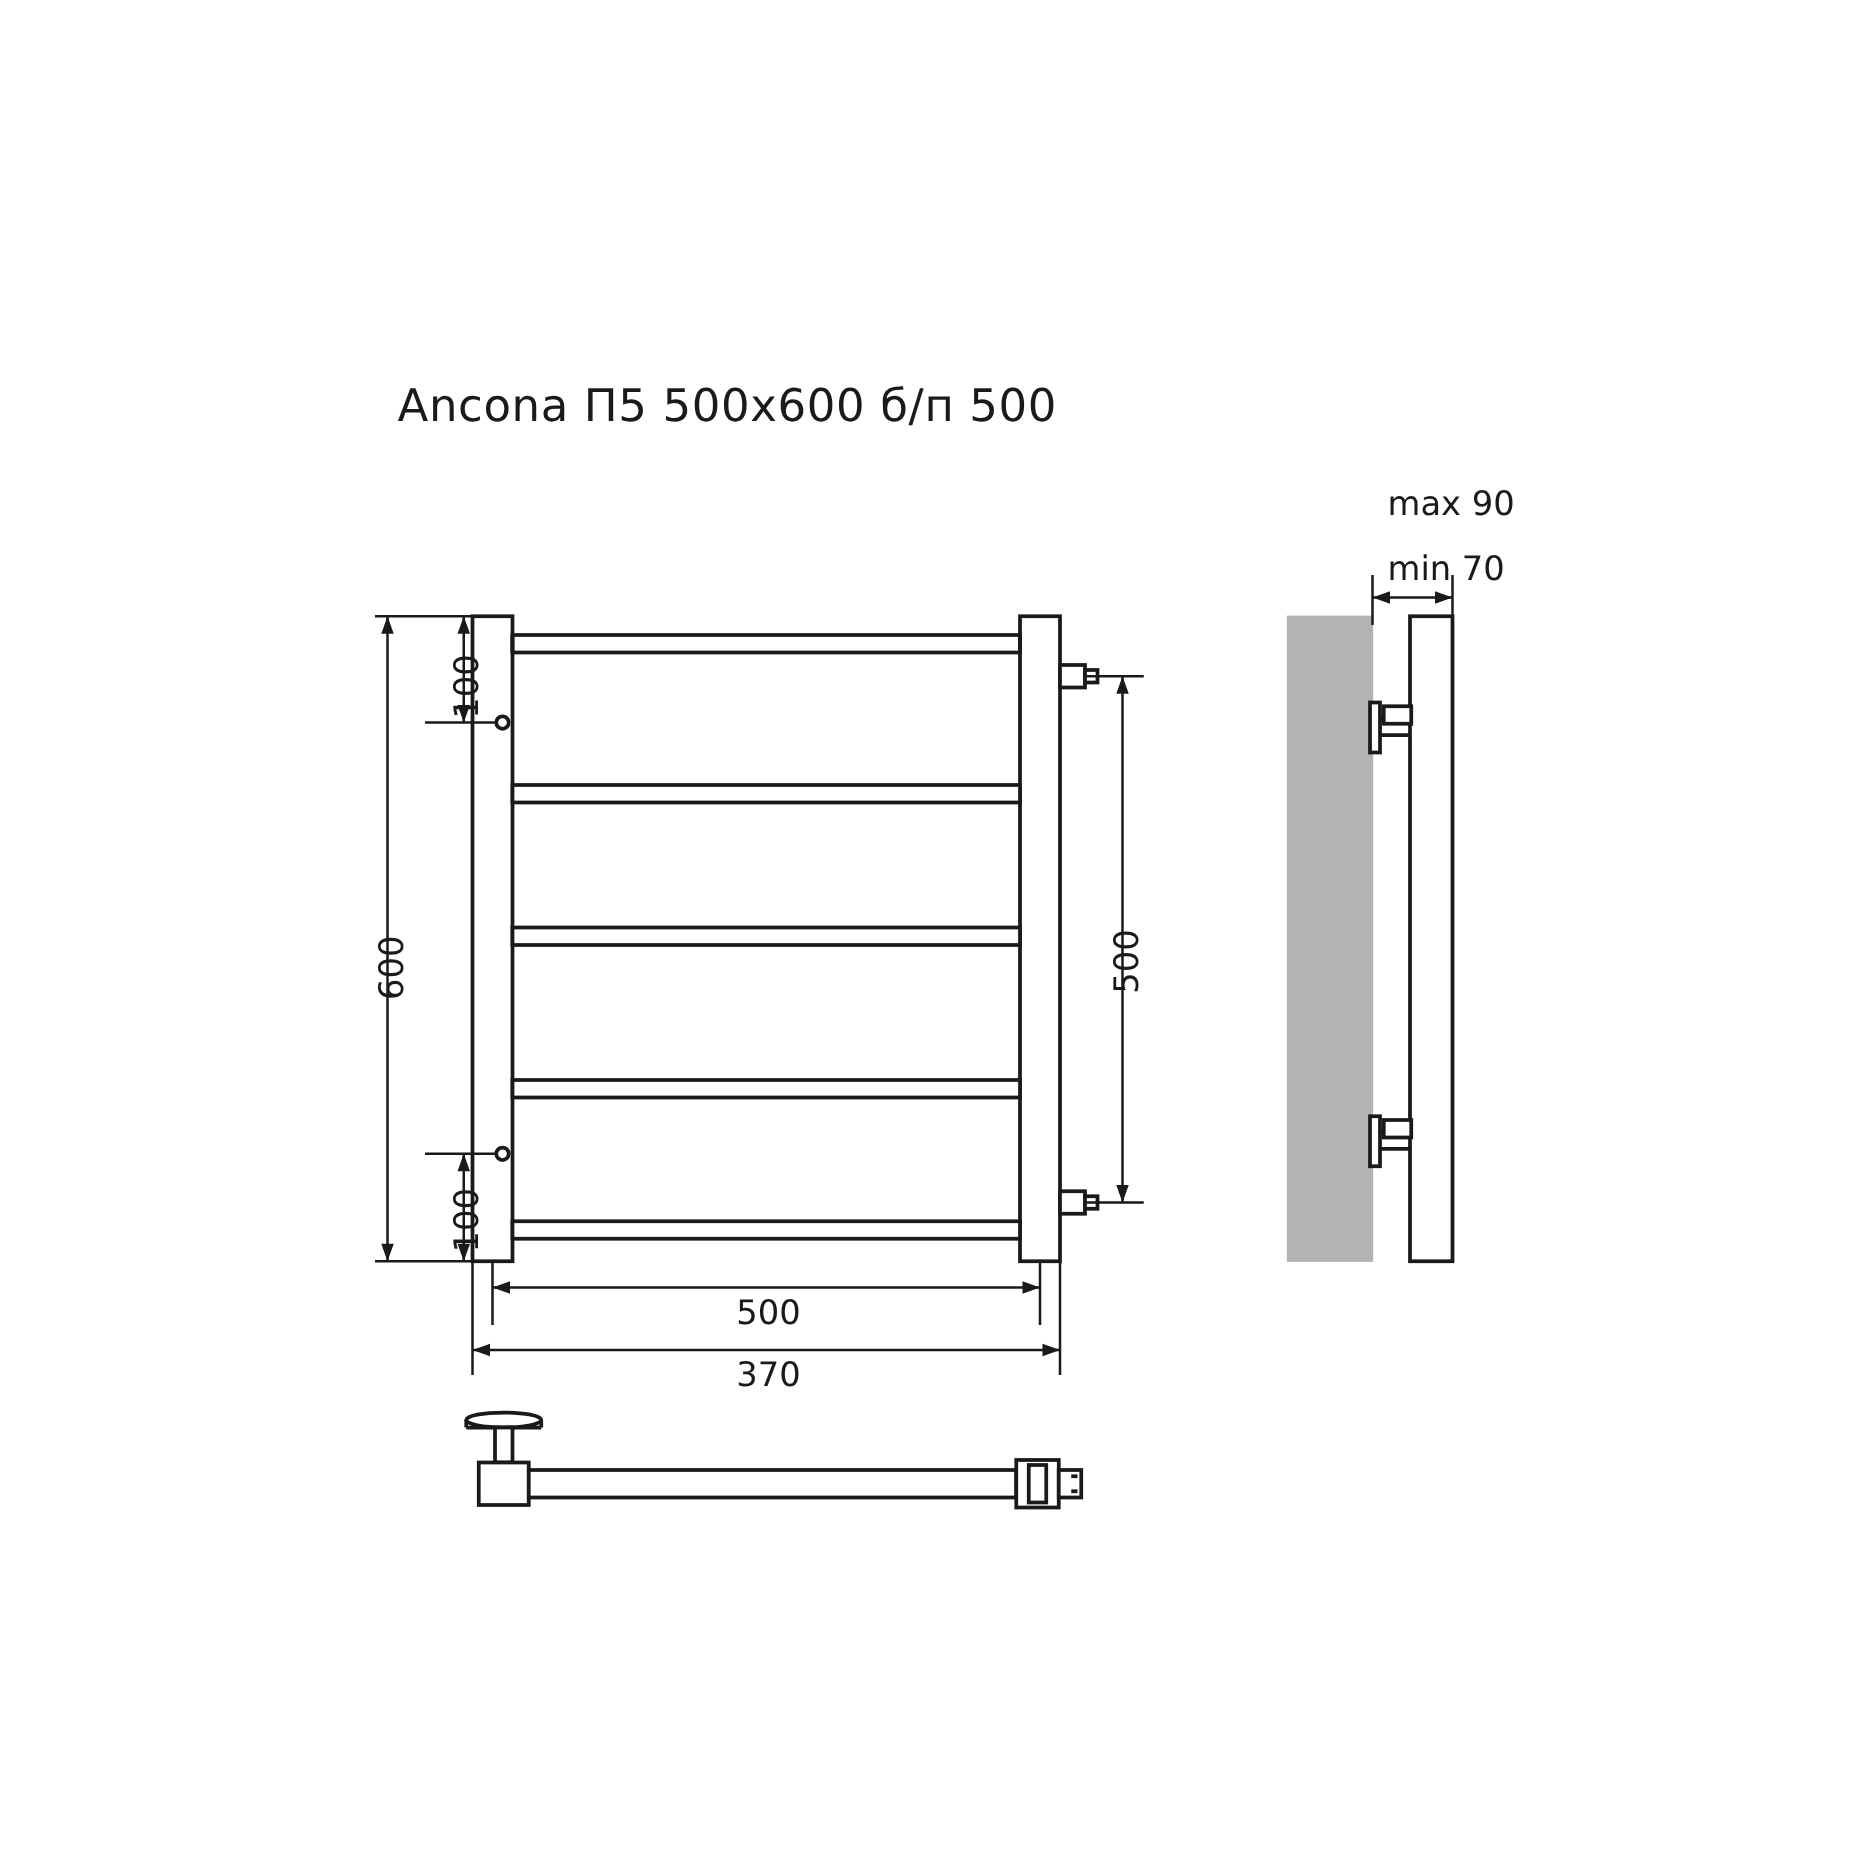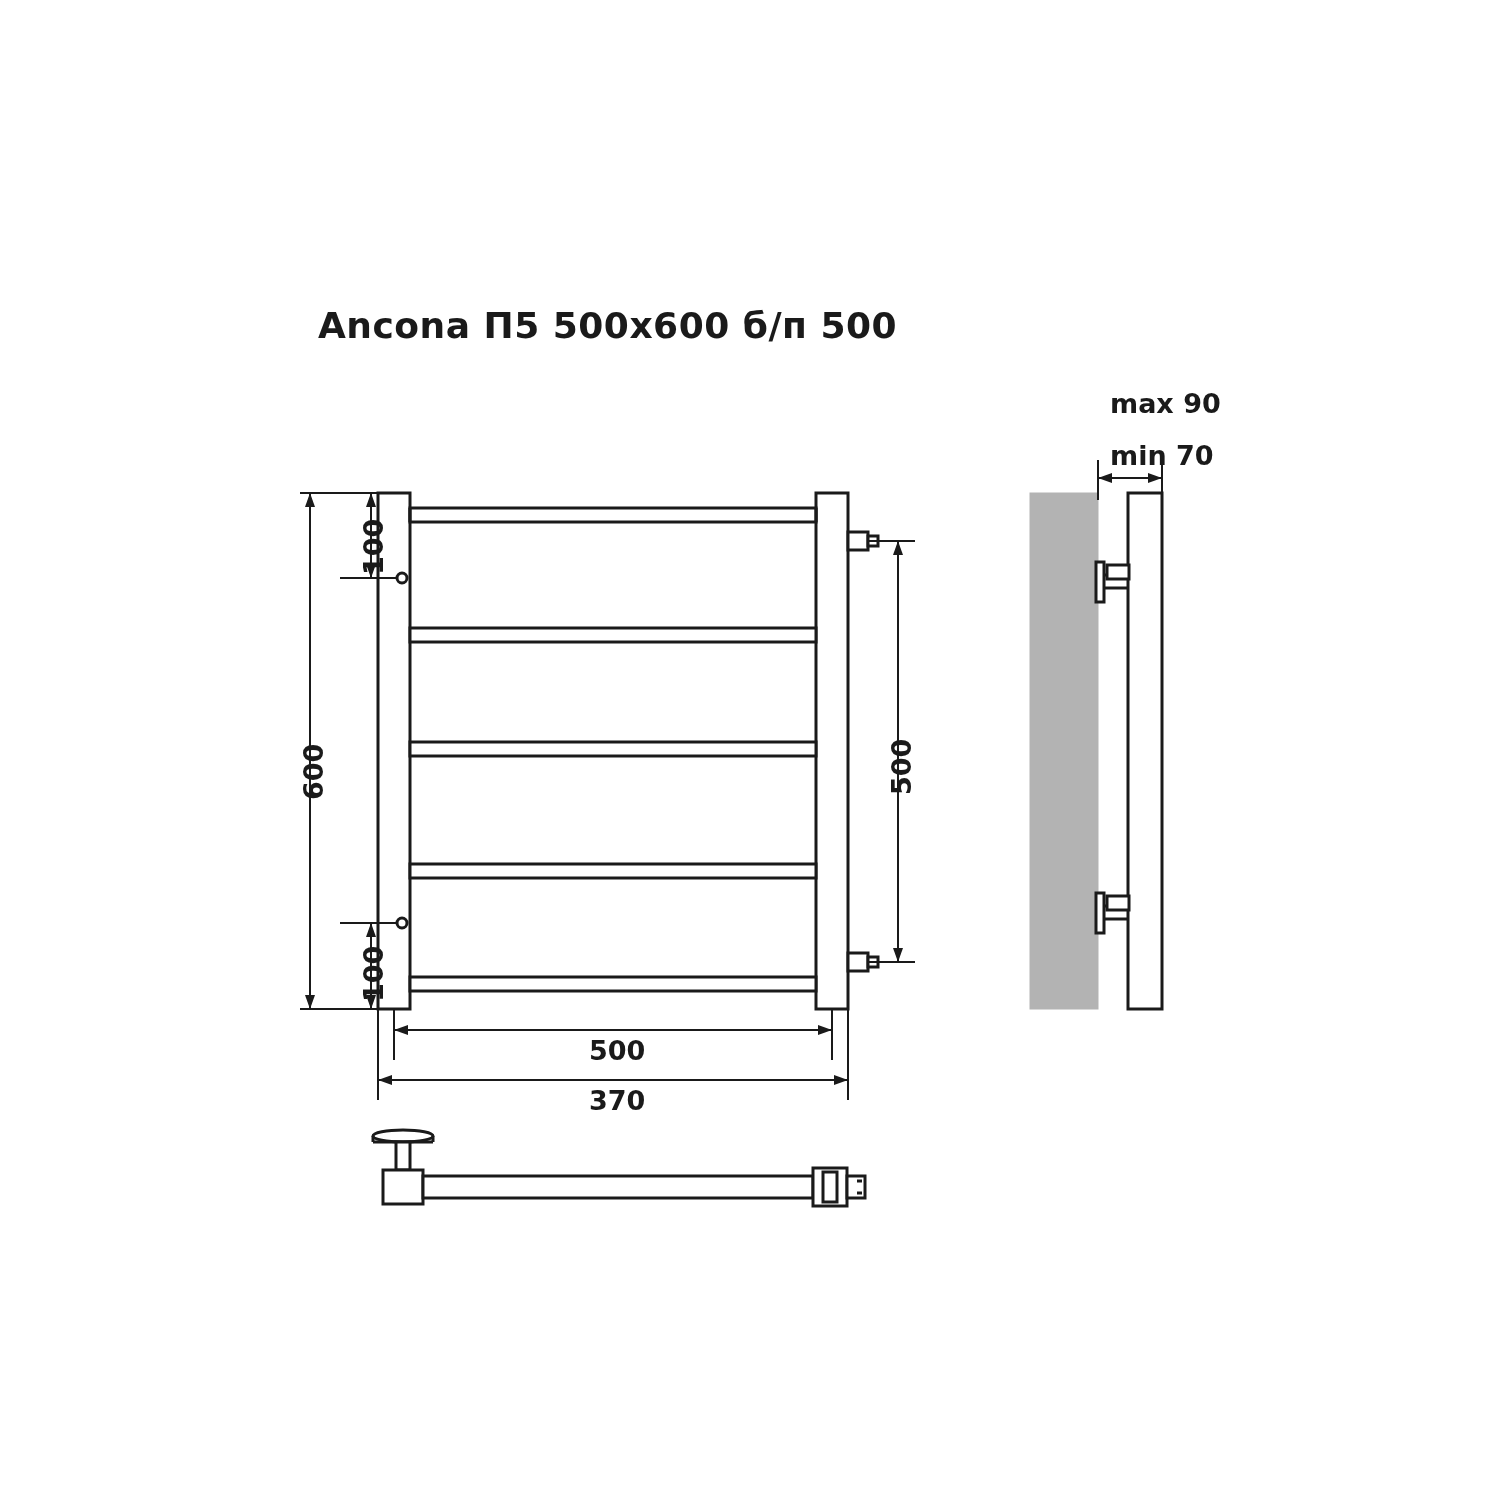--- a/index.html
+++ b/index.html
@@ -7,21 +7,20 @@
     padding: 0;
     background: #ffffff;
   }
   #stage {
     position: relative;
     width: 1500px;
     height: 1500px;
     background: #ffffff;
     font-family: "DejaVu Sans", sans-serif;
     overflow: hidden;
-    font-weight: bold;
   }
   #title {
     position: absolute;
     left: 318px;
     top: 305px;
     font-size: 36px;
     color: #1a1a1a;
     letter-spacing: 0.5px;
     white-space: nowrap;
   }

